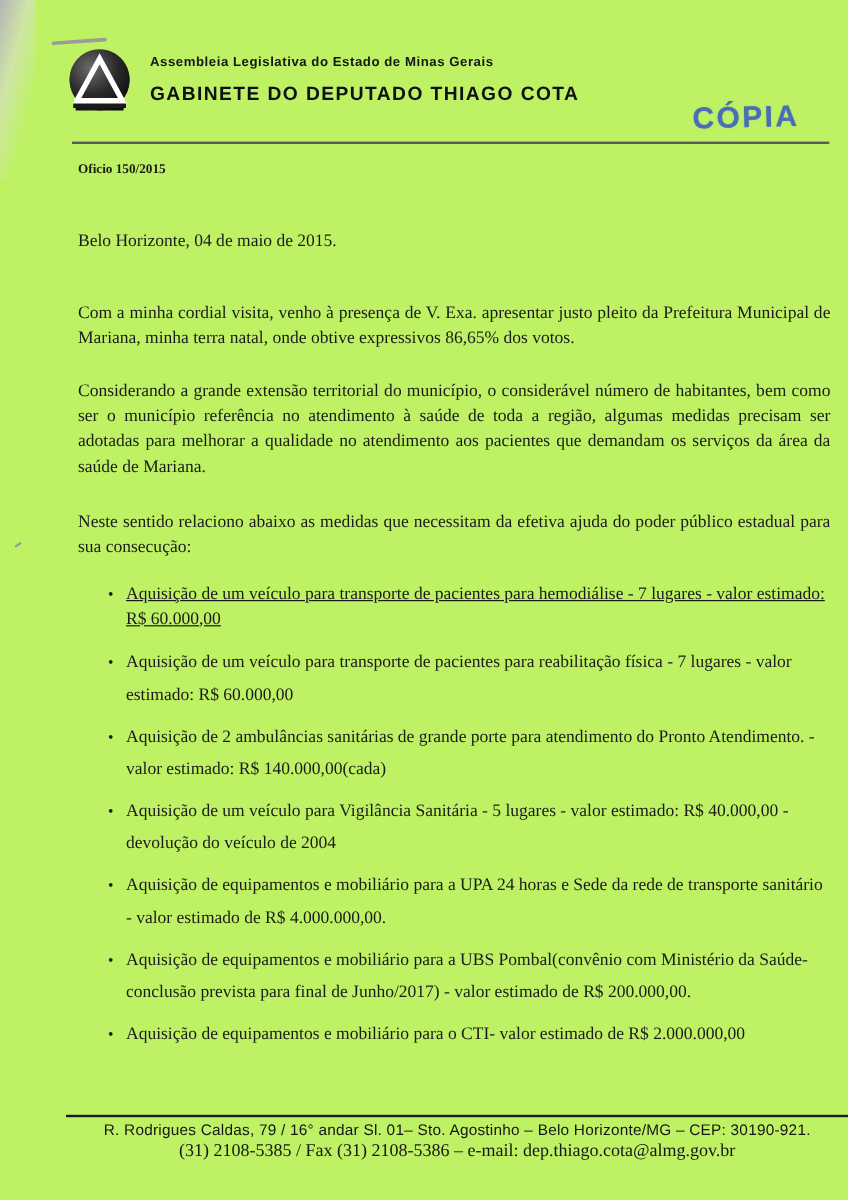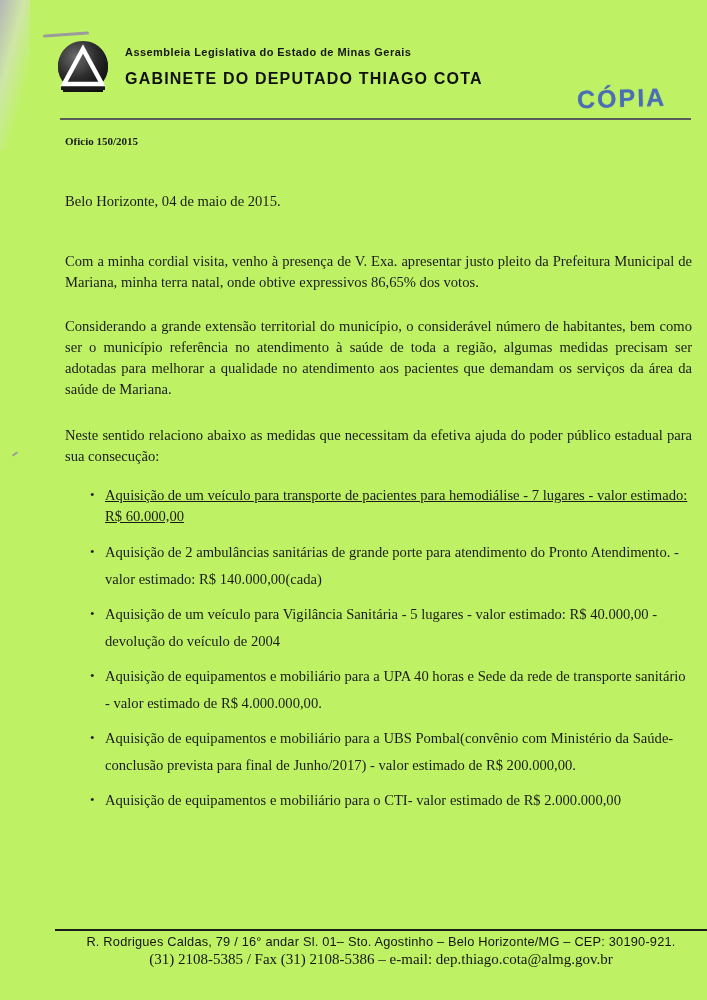--- a/index.html
+++ b/index.html
@@ -130,23 +130,24 @@
   <div class="letter">
     <div class="oficio-ref">Oficio 150/2015</div>
     <div class="date-line">Belo Horizonte, 04 de maio de 2015.</div>
 
     <p class="para para-1">Com a minha cordial visita, venho à presença de V. Exa. apresentar justo pleito da Prefeitura Municipal de Mariana, minha terra natal, onde obtive expressivos 86,65% dos votos.</p>
     <p class="para para-2">Considerando a grande extensão territorial do município, o considerável número de habitantes, bem como ser o município referência no atendimento à saúde de toda a região, algumas medidas precisam ser adotadas para melhorar a qualidade no atendimento aos pacientes que demandam os serviços da área da saúde de Mariana.</p>
     <p class="para para-3">Neste sentido relaciono abaixo as medidas que necessitam da efetiva ajuda do poder público estadual para sua consecução:</p>
 
     <ul class="measures">
       <li>Aquisição de um veículo para transporte de pacientes para hemodiálise - 7 lugares - valor estimado: R$ 60.000,00</li>
+      <li>Aquisição de um veículo para transporte de pacientes para reabilitação física - 7 lugares - valor estimado: R$ 60.000,00</li>
       <li>Aquisição de 2 ambulâncias sanitárias de grande porte para atendimento do Pronto Atendimento. - valor estimado: R$ 140.000,00(cada)</li>
       <li>Aquisição de um veículo para Vigilância Sanitária - 5 lugares - valor estimado: R$ 40.000,00 - devolução do veículo de 2004</li>
-      <li>Aquisição de equipamentos e mobiliário para a UPA 40 horas e Sede da rede de transporte sanitário - valor estimado de R$ 4.000.000,00.</li>
+      <li>Aquisição de equipamentos e mobiliário para a UPA 24 horas e Sede da rede de transporte sanitário - valor estimado de R$ 4.000.000,00.</li>
       <li>Aquisição de equipamentos e mobiliário para a UBS Pombal(convênio com Ministério da Saúde- conclusão prevista para final de Junho/2017) - valor estimado de R$ 200.000,00.</li>
       <li>Aquisição de equipamentos e mobiliário para o CTI- valor estimado de R$ 2.000.000,00</li>
     </ul>
   </div>
 
   <div class="footer">
     <div class="footer-address">R. Rodrigues Caldas, 79 / 16° andar Sl. 01– Sto. Agostinho – Belo Horizonte/MG – CEP: 30190-921.</div>
     <div class="footer-contacts">(31) 2108-5385 / Fax (31) 2108-5386 – e-mail: dep.thiago.cota@almg.gov.br</div>
   </div>
 

